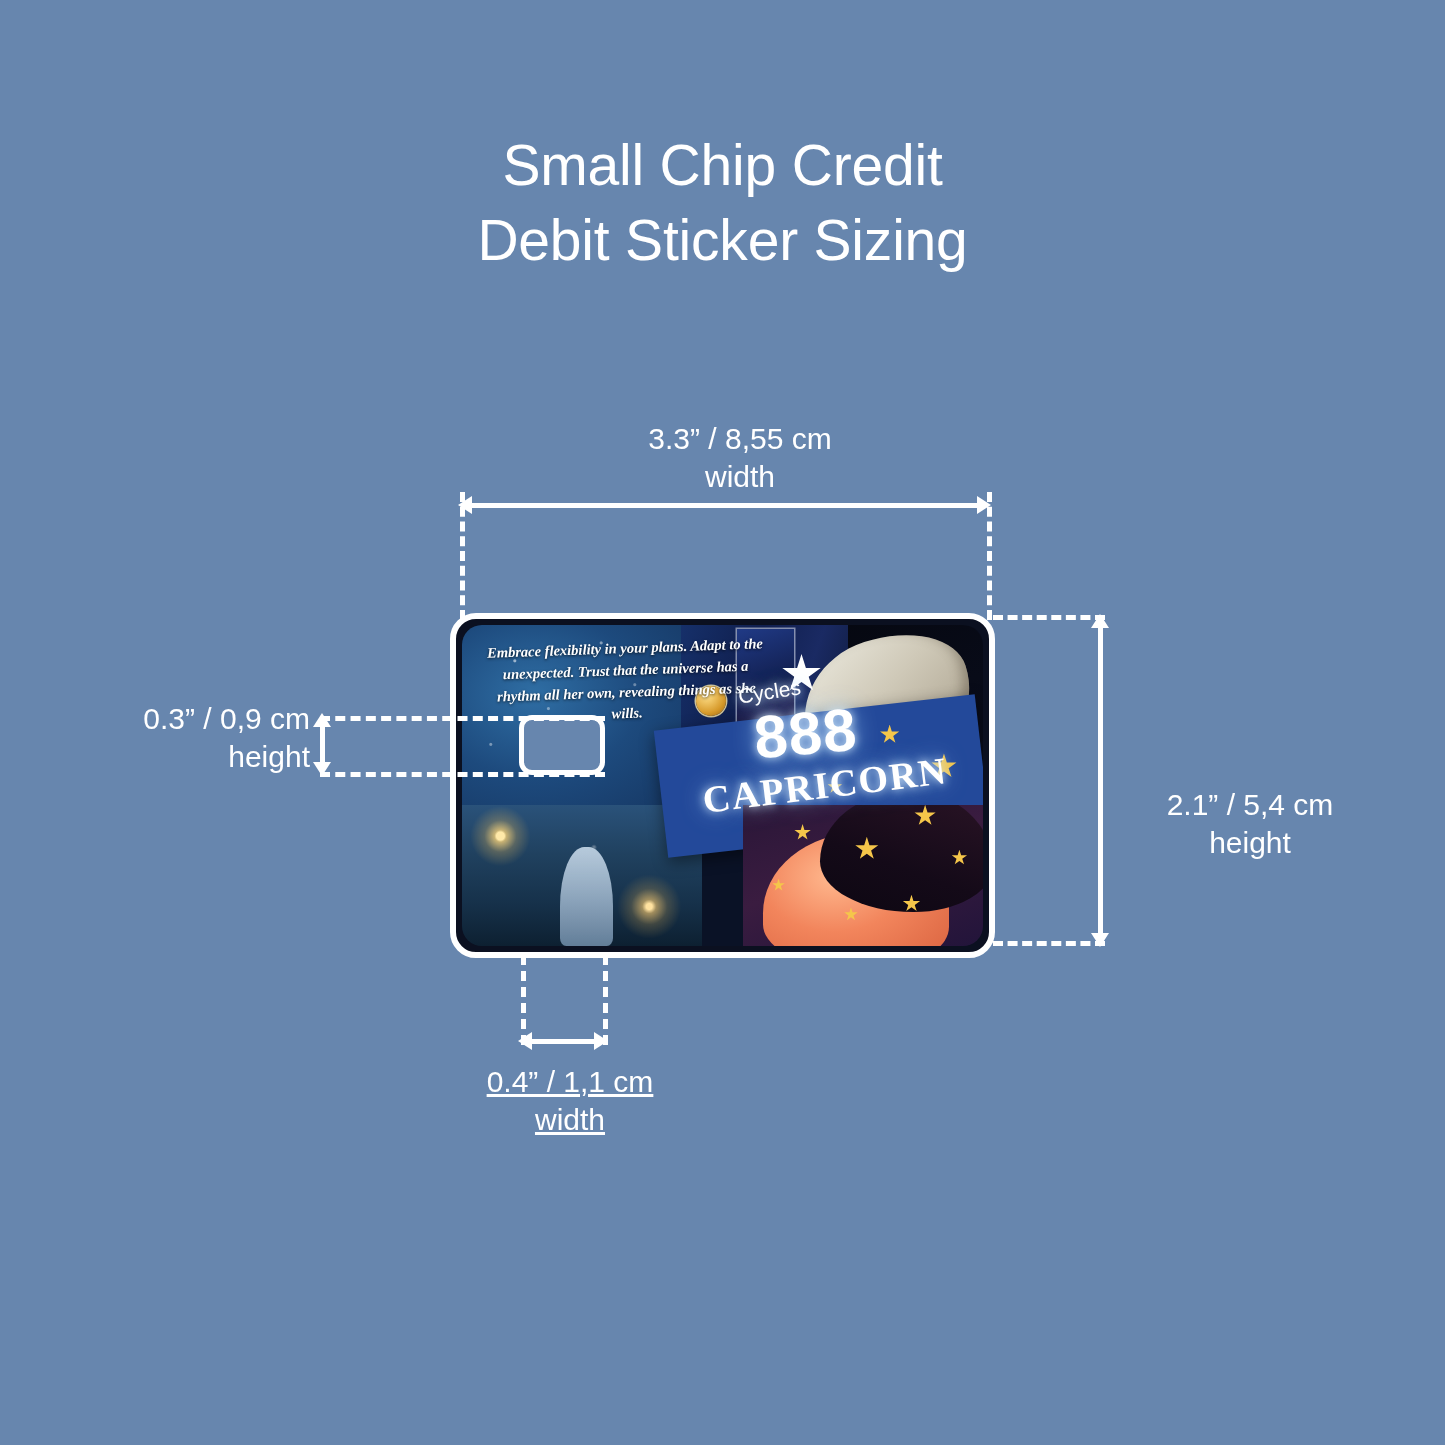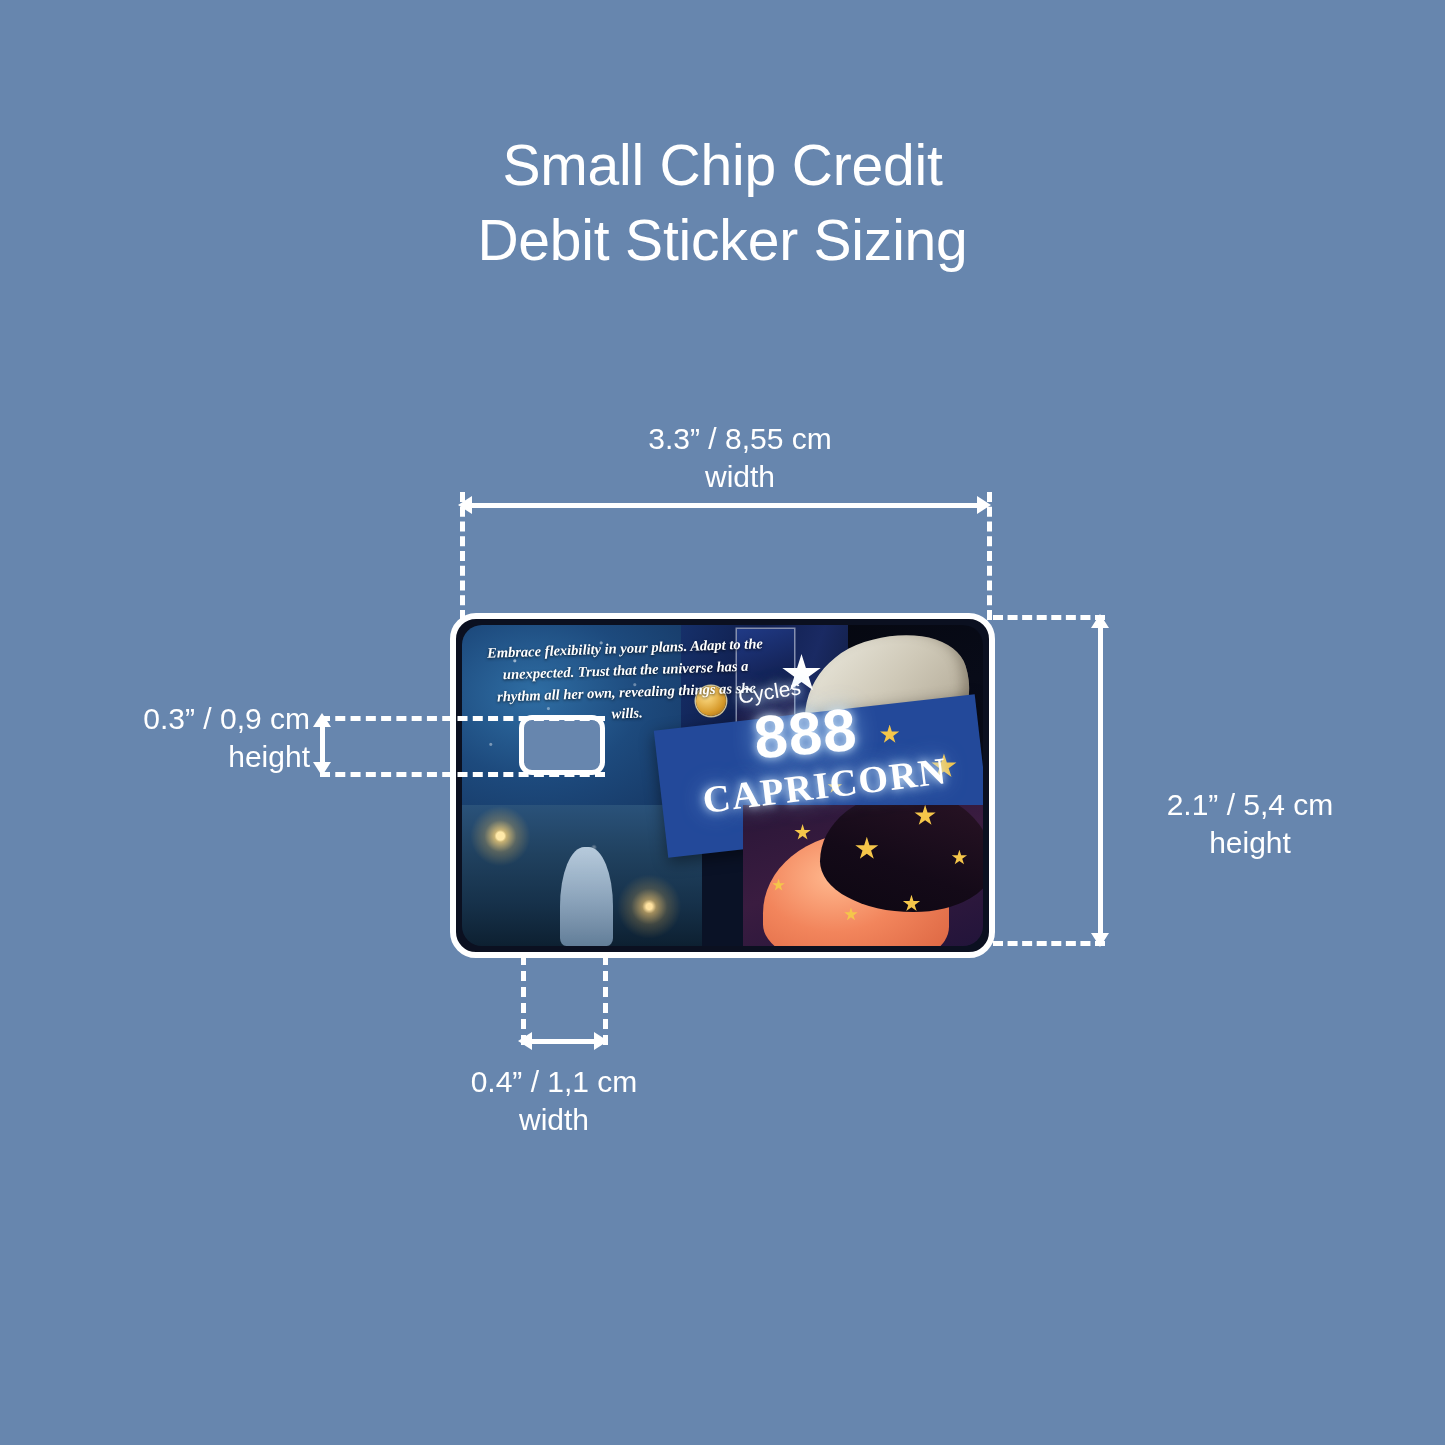--- a/index.html
+++ b/index.html
@@ -43,21 +43,21 @@
     color: #ffffff;
     font-size: 30px;
     line-height: 1.28;
     text-align: center;
     white-space: pre-line;
     font-weight: 400;
   }
   #label-top      { left: 545px;  top: 420px;  width: 390px; }
   #label-left     { left: 60px;   top: 700px;  width: 250px; text-align: right; }
   #label-right    { left: 1120px; top: 770px;  width: 260px; margin-top: 16px; }
-  #label-bottom   { left: 424px;  top: 1063px; width: 260px; }
+  #label-bottom   { left: 440px;  top: 1063px; width: 260px; text-decoration: underline; }
 
   
   #card-outline {
     position: absolute;
     left: 450px;
     top: 613px;
     width: 545px;
     height: 345px;
     border: 6px solid #ffffff;
     border-radius: 26px;

